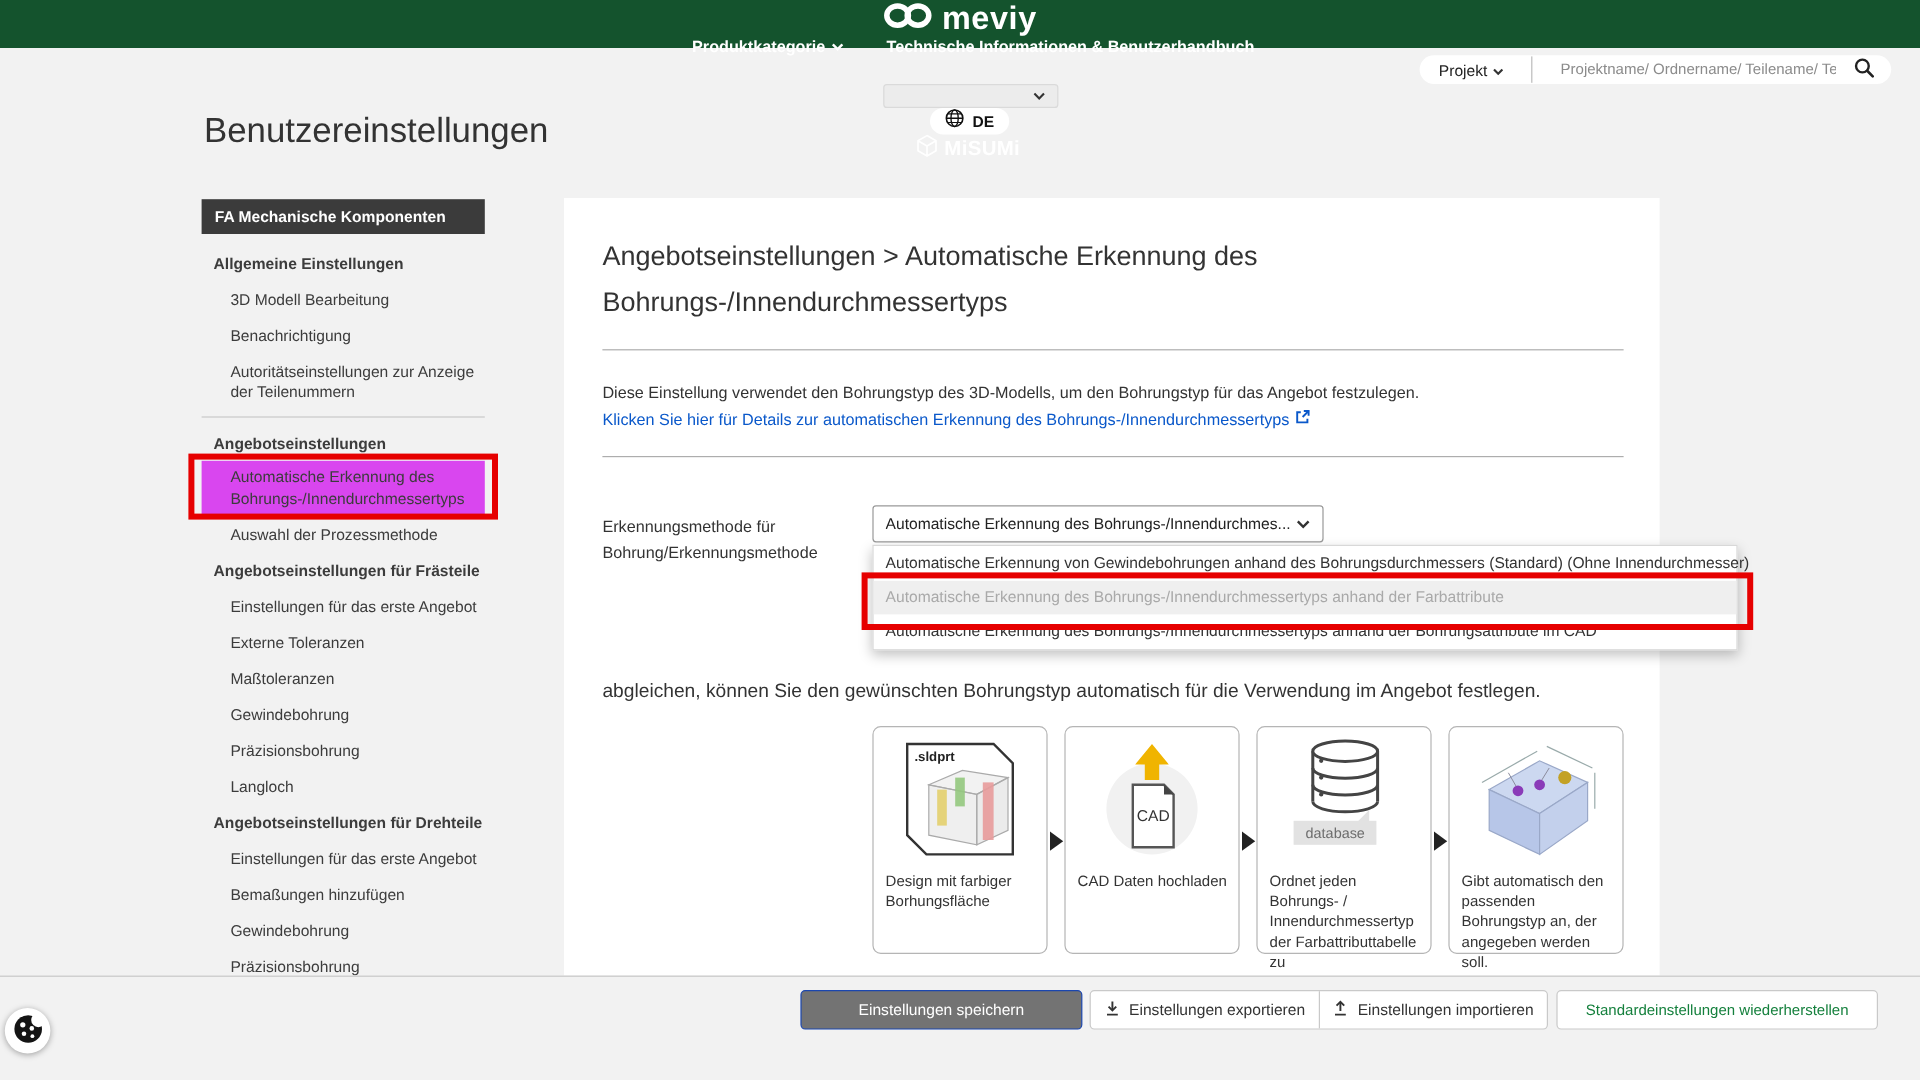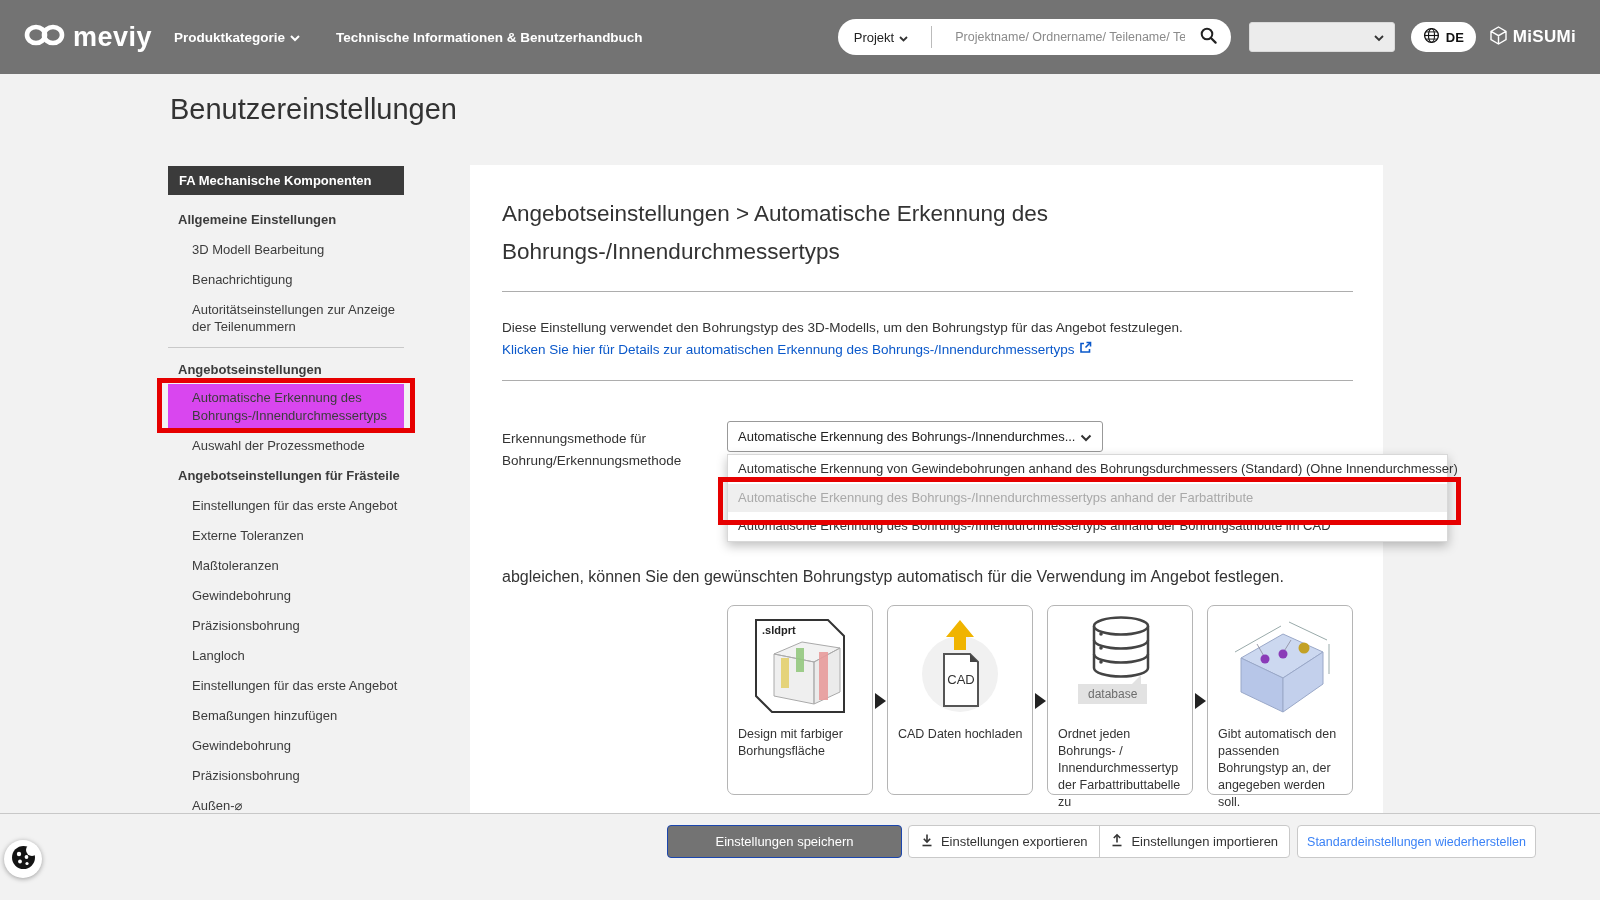--- a/index.html
+++ b/index.html
@@ -1,22 +1,22 @@
 <!DOCTYPE html>
 <html><head>
 <meta charset="utf-8">
 <style>
   * { margin:0; padding:0; box-sizing:border-box; }
   html,body { width:1600px; height:900px; }
   body { font-family:"Liberation Sans","DejaVu Sans",sans-serif; background:#f2f2f2; color:#333; overflow:hidden; }
   .page { position:relative; width:1600px; height:900px; overflow:hidden; }
 
   
-  .topbar { position:absolute; top:0; left:0; width:1600px; height:74px; background:#737373;
-            display:flex; align-items:center; padding:0 24px; }
+  .topbar { position:absolute; top:0; left:0; width:1600px; height:40px; background:#14532d;
+            display:flex; align-items:center; padding:0 24px;flex-direction:column; }
   .logo { display:flex; align-items:center; gap:7px; }
   .logo-text { color:#fff; font-size:27px; font-weight:bold; letter-spacing:.5px; }
   .topnav { display:flex; align-items:center; gap:36px; margin-left:22px; }
   .topnav-item { color:#fff; font-size:13.5px; font-weight:bold; display:flex; align-items:center; gap:5px; cursor:pointer; }
   .chev { display:inline-block; }
 
   .search-pill { margin-left:auto; width:393px; height:36px; background:#fff; border-radius:18px;
                  display:flex; align-items:center; padding:0 12px 0 16px;gap:13px; }
   .search-scope { display:flex; align-items:center; gap:5px; font-size:13px; color:#222; cursor:pointer; white-space:nowrap; }
   .search-sep { width:1px; height:22px; background:#bbb; margin:0 10px; }
@@ -84,21 +84,21 @@
   
   .footerbar { position:absolute; left:0; top:813px; width:1600px; height:87px; background:#f2f2f2; border-top:1px solid #c8c8c8; }
   .btn { position:absolute; top:11px; height:33px; border-radius:4px; font-family:inherit; font-size:13px; cursor:pointer;
          display:flex; align-items:center; justify-content:center; }
   .btn-save { left:667px; width:235px; background:#737373; color:#fff; border:1px solid #1b46ae; }
   .btn-group { position:absolute; top:11px; left:908px; width:382px; height:33px; background:#fff;
                border:1px solid #c9c9c9; border-radius:4px; display:flex; }
   .btn-group button { flex:1; background:none; border:none; font-family:inherit; font-size:13px; color:#333;
                       display:flex; align-items:center; justify-content:center; gap:7px; cursor:pointer; }
   .btn-group .divider { width:1px; background:#c9c9c9; }
-  .btn-restore { left:1297px; width:239px; background:#fff; color:#3b82f6; border:1px solid #c9c9c9; font-size:12.5px; white-space:nowrap; }
+  .btn-restore { left:1297px; width:268px; background:#fff; color:#15803d; border:1px solid #c9c9c9; font-size:12.5px; white-space:nowrap; }
 
   .cookie-btn { position:absolute; left:4px; top:840px; width:38px; height:38px; border-radius:50%; background:#fff;
                 border:none; box-shadow:0 1px 5px rgba(0,0,0,.35); display:flex; align-items:center; justify-content:center; cursor:pointer; }
 </style>
 </head>
 <body>
 
 <div class="page">
 
   <header class="topbar">
@@ -193,20 +193,21 @@
         <span class="annotate sidebar-box"></span>
       </li>
       <li class="side-item">Auswahl der Prozessmethode</li>
       <li class="side-item bold">Angebotseinstellungen für Frästeile</li>
       <li class="side-item">Einstellungen für das erste Angebot</li>
       <li class="side-item">Externe Toleranzen</li>
       <li class="side-item">Maßtoleranzen</li>
       <li class="side-item">Gewindebohrung</li>
       <li class="side-item">Präzisionsbohrung</li>
       <li class="side-item">Langloch</li>
+      <li class="side-item bold">Angebotseinstellungen für Drehteile</li>
       <li class="side-item">Einstellungen für das erste Angebot</li>
       <li class="side-item">Bemaßungen hinzufügen</li>
       <li class="side-item">Gewindebohrung</li>
       <li class="side-item">Präzisionsbohrung</li>
       <li class="side-item">Außen-⌀</li>
     </ul>
   </aside>
 
   <main class="panel">
     <h2 class="panel-heading">Angebotseinstellungen &gt; Automatische Erkennung des Bohrungs-/Innendurchmessertyps</h2>

